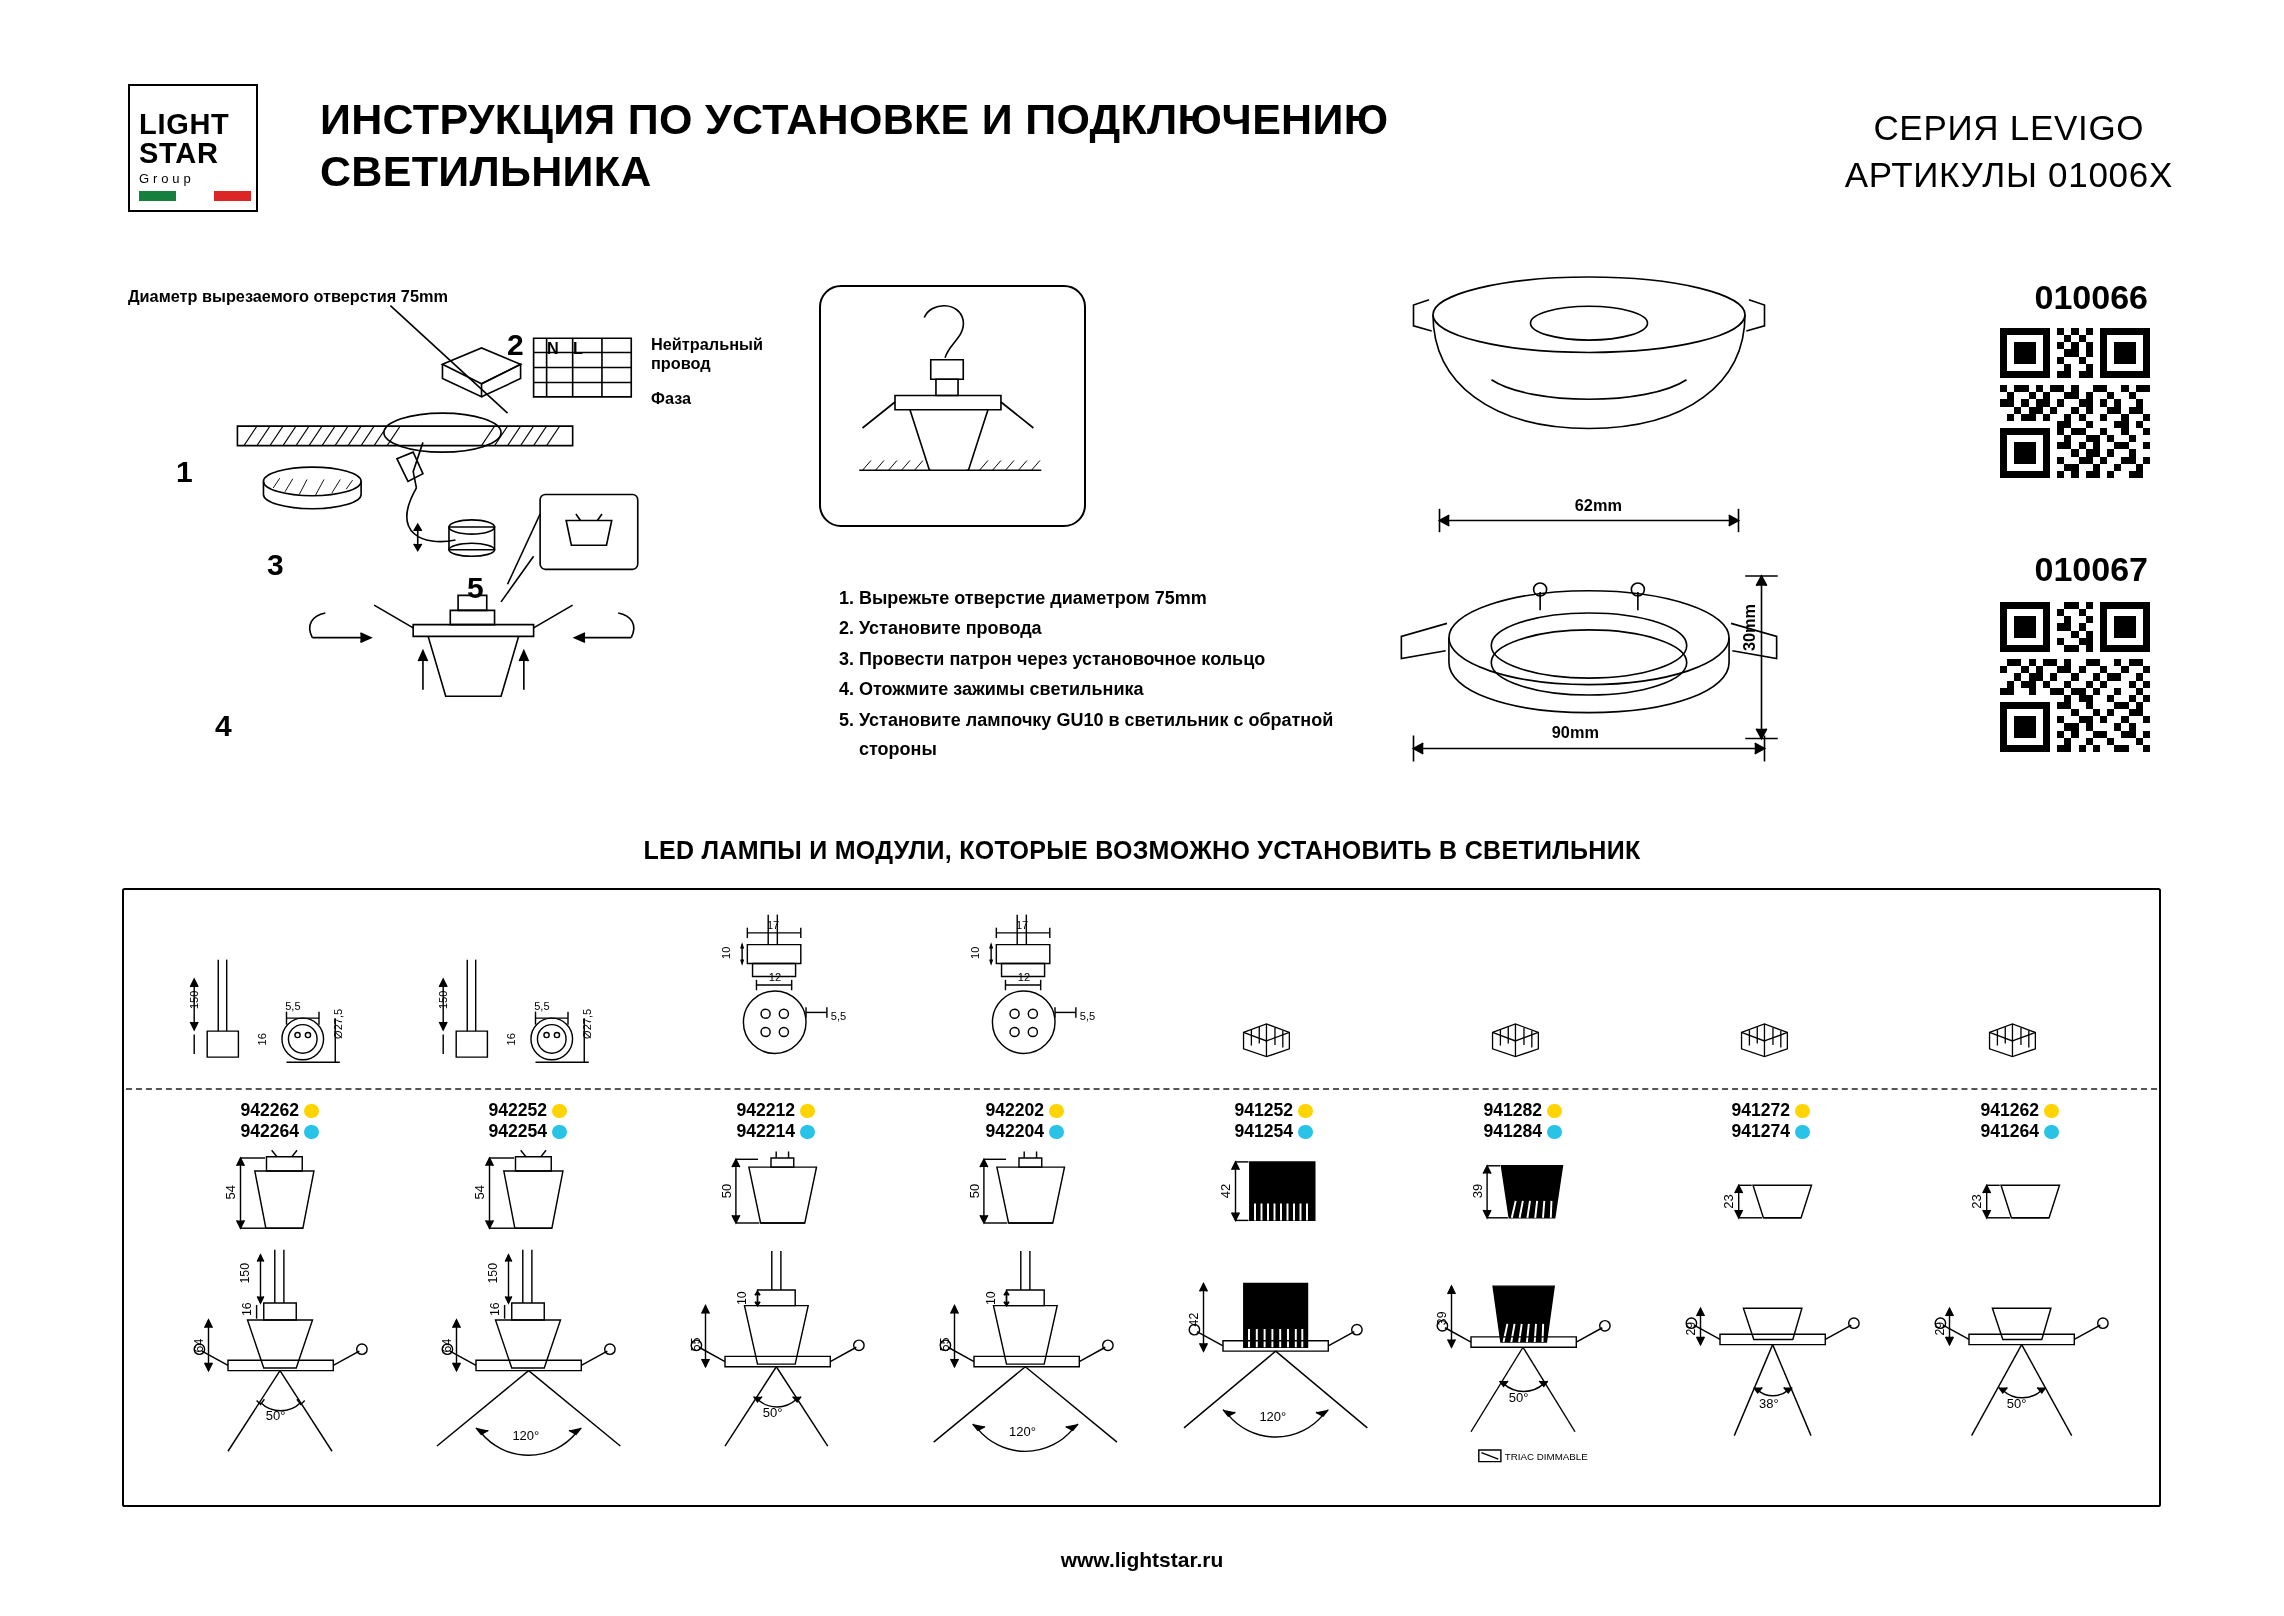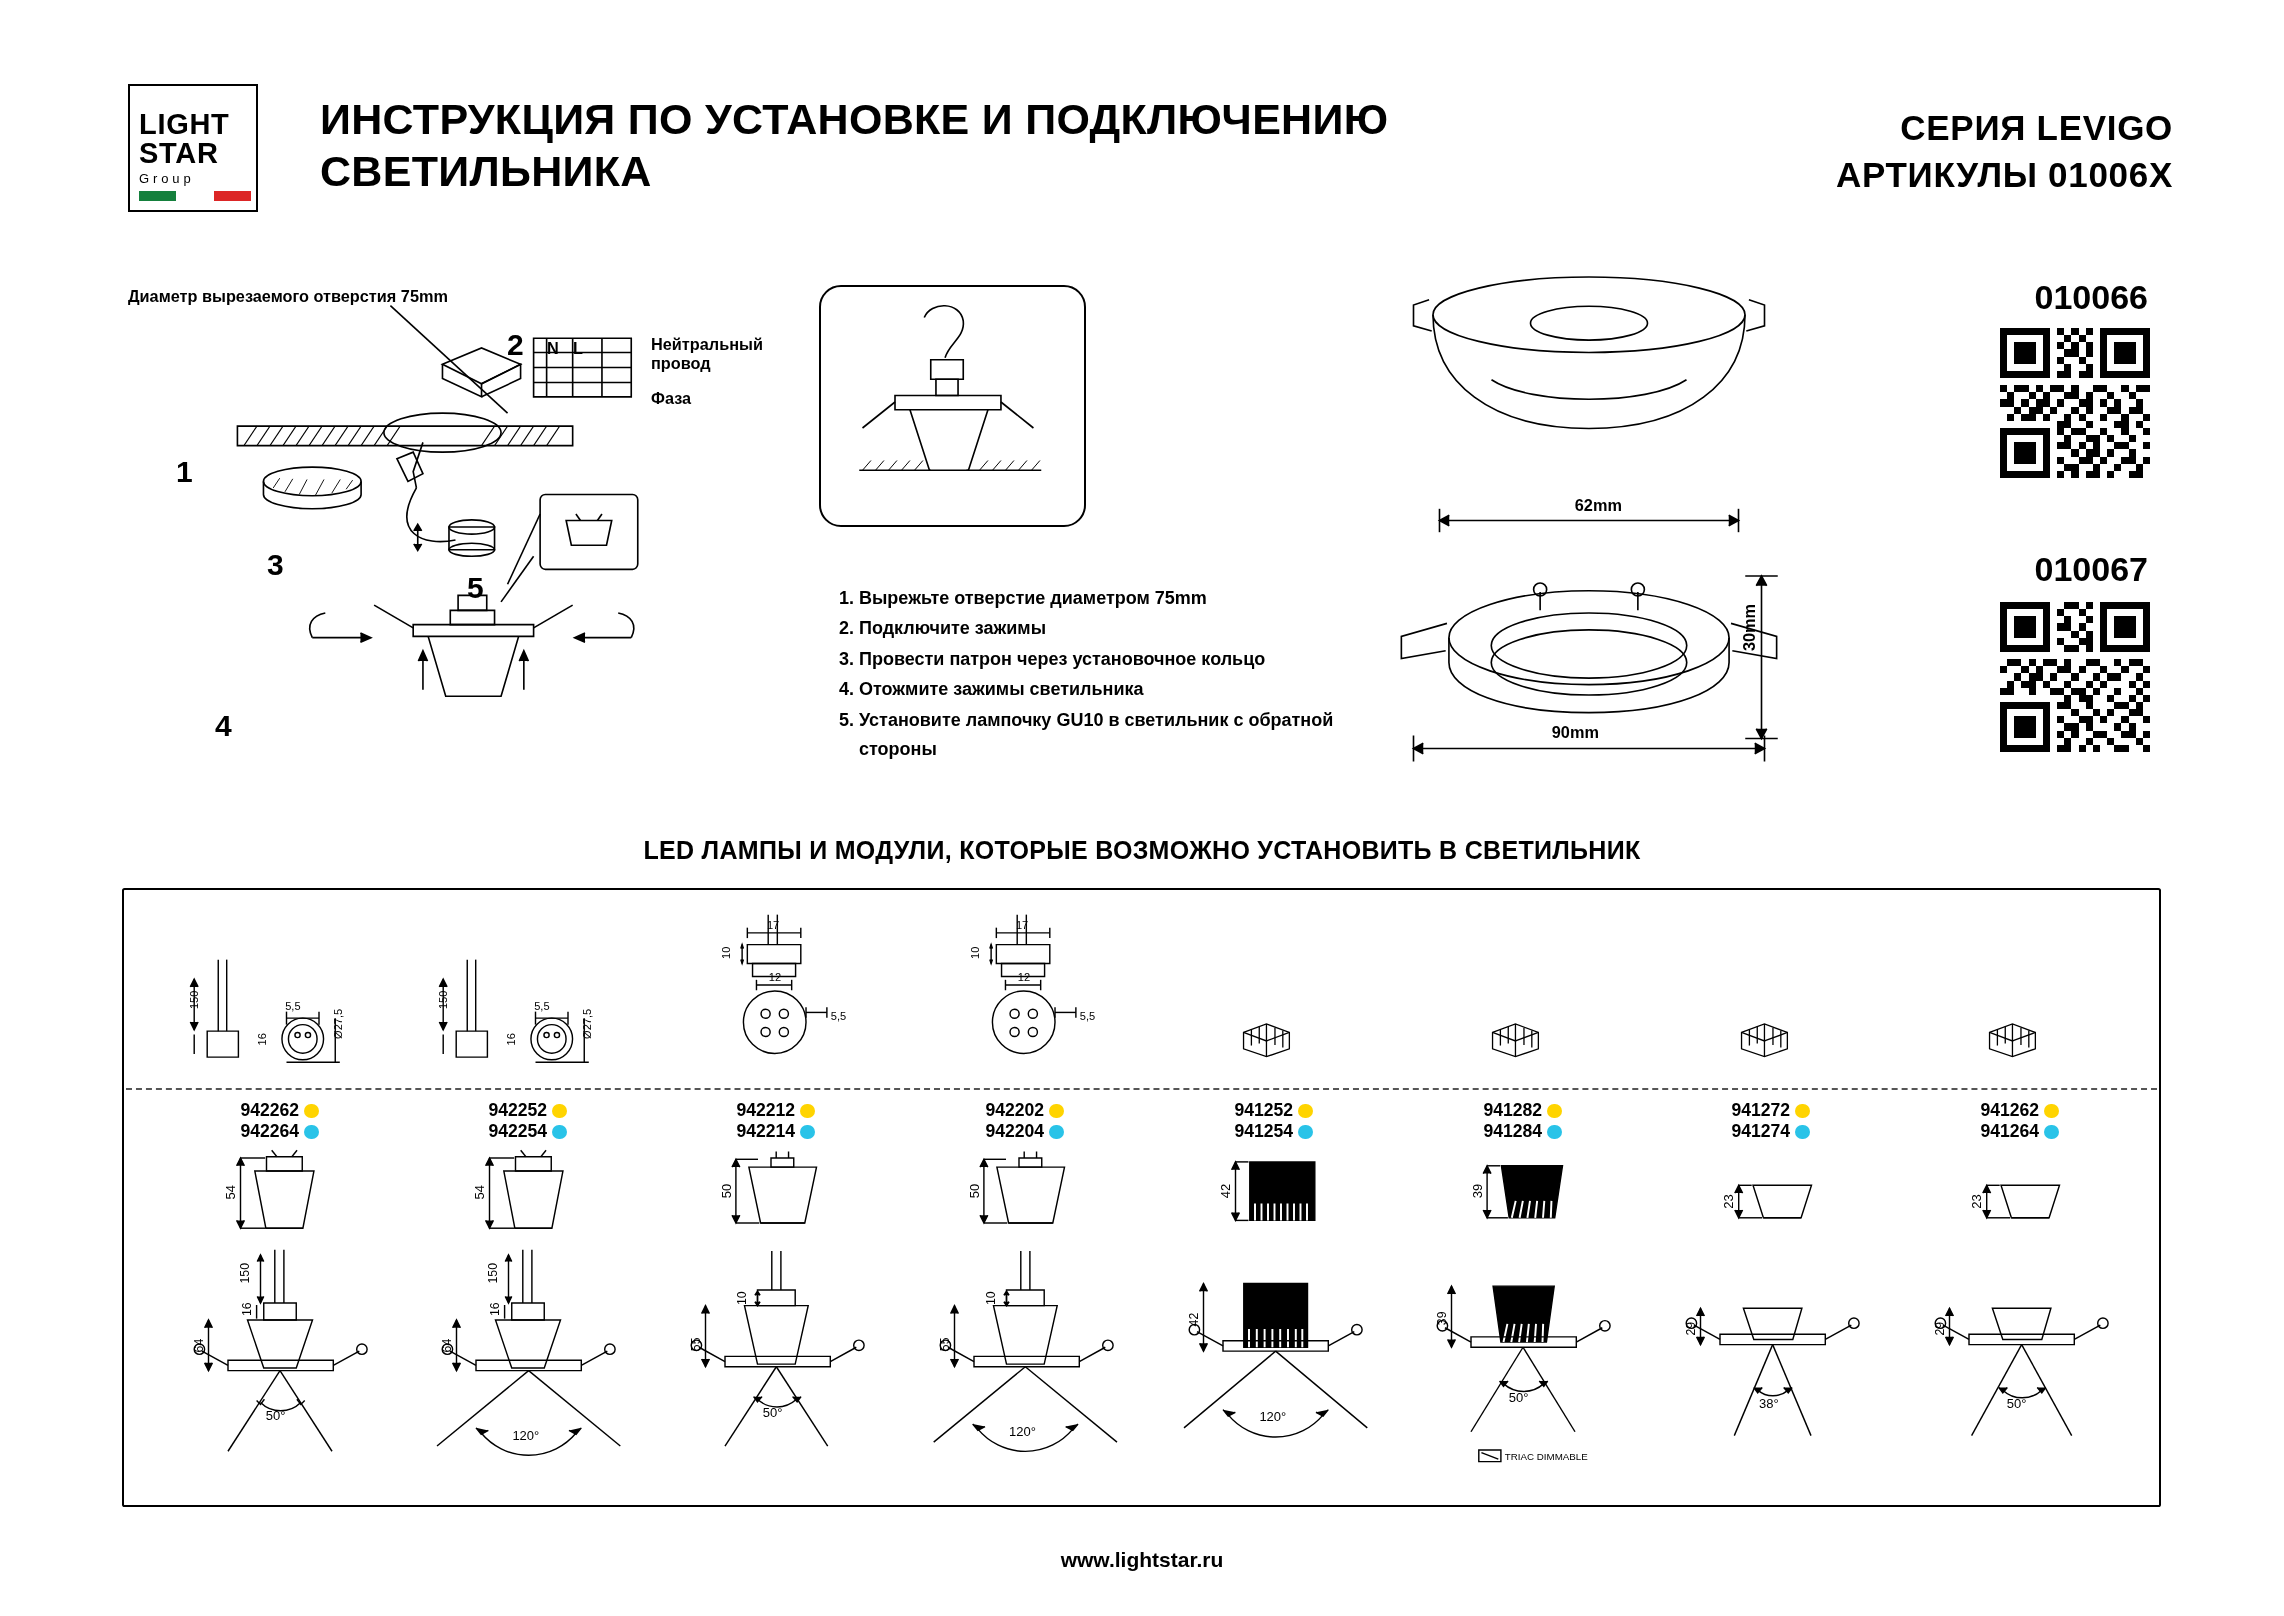--- a/index.html
+++ b/index.html
@@ -29,22 +29,22 @@
   .logo-flag i{flex:1;display:block;}
   .flag-g{background:#15803d;}
   .flag-w{background:#ffffff;}
   .flag-r{background:#dc2626;}
 
   .title{
     position:absolute;left:320px;top:87px;width:1107px;
     font-size:43px;font-weight:bold;line-height:1.22;letter-spacing:0.3px;
   }
   .series{
-    position:absolute;right:111px;top:98px;text-align:right;
-    font-size:35px;font-weight:bold;line-height:1.35;letter-spacing:0.7px;
+    position:absolute;right:111px;top:98px;text-align:center;
+    font-size:35px;font-weight:normal;line-height:1.35;letter-spacing:0.7px;
   }
   .lbl-b{position:absolute;font-size:16.3px;font-weight:bold;}
   .num{position:absolute;font-size:30px;font-weight:bold;}
 
   
   .stepbox{
     position:absolute;left:819px;top:279px;width:267px;height:242px;
     border:2.6px solid #000;border-radius:22px;box-sizing:border-box;
   }
   .steps{
@@ -243,21 +243,21 @@
           <path d="M 245 265 L 258 250"></path>
           <path d="M 265 265 L 278 250"></path>
         <path d="M 285 265 L 298 250"></path>
           <path d="M 305 265 L 318 250"></path>
       </g>
     </g>
   </svg>
 
   <ol class="steps">
     <li>Вырежьте отверстие диаметром 75mm</li>
-    <li>Подключите зажимы</li>
+    <li>Установите провода</li>
     <li>Провести патрон через установочное кольцо</li>
     <li>Отожмите зажимы светильника</li>
     <li>Установите лампочку GU10 в светильник с обратной стороны</li>
   </ol>
 
   <svg class="sv" style="left:1387px;top:260px;" width="404" height="273" viewBox="0 0 620 420">
     <g fill="none" stroke="#000" stroke-width="2.5">
       <ellipse cx="310" cy="75" rx="240" ry="58"></ellipse>
       <path d="M 70 75 C 70 180 160 250 310 250 C 460 250 550 180 550 75"></path>
       <ellipse cx="310" cy="88" rx="90" ry="26"></ellipse>

